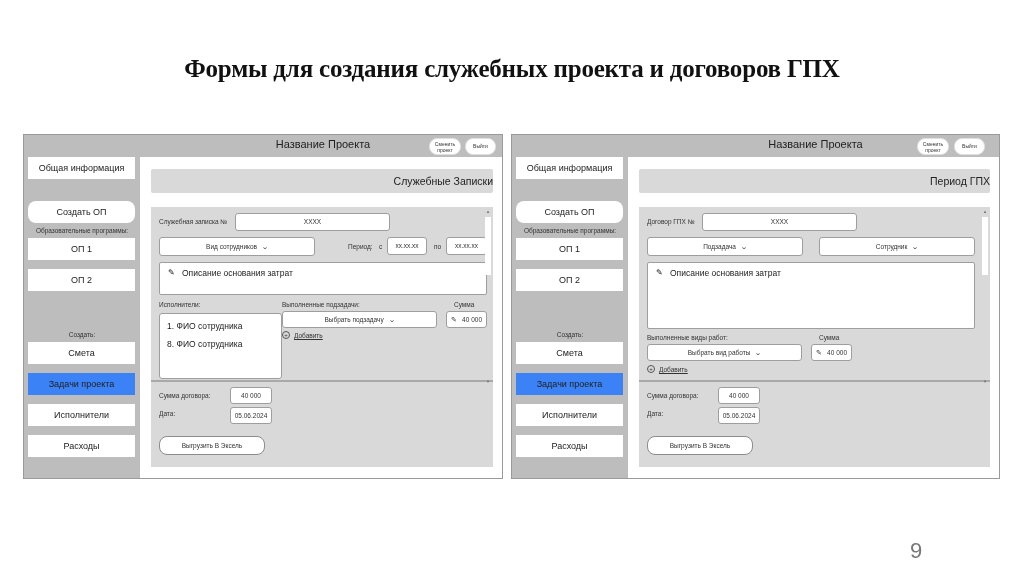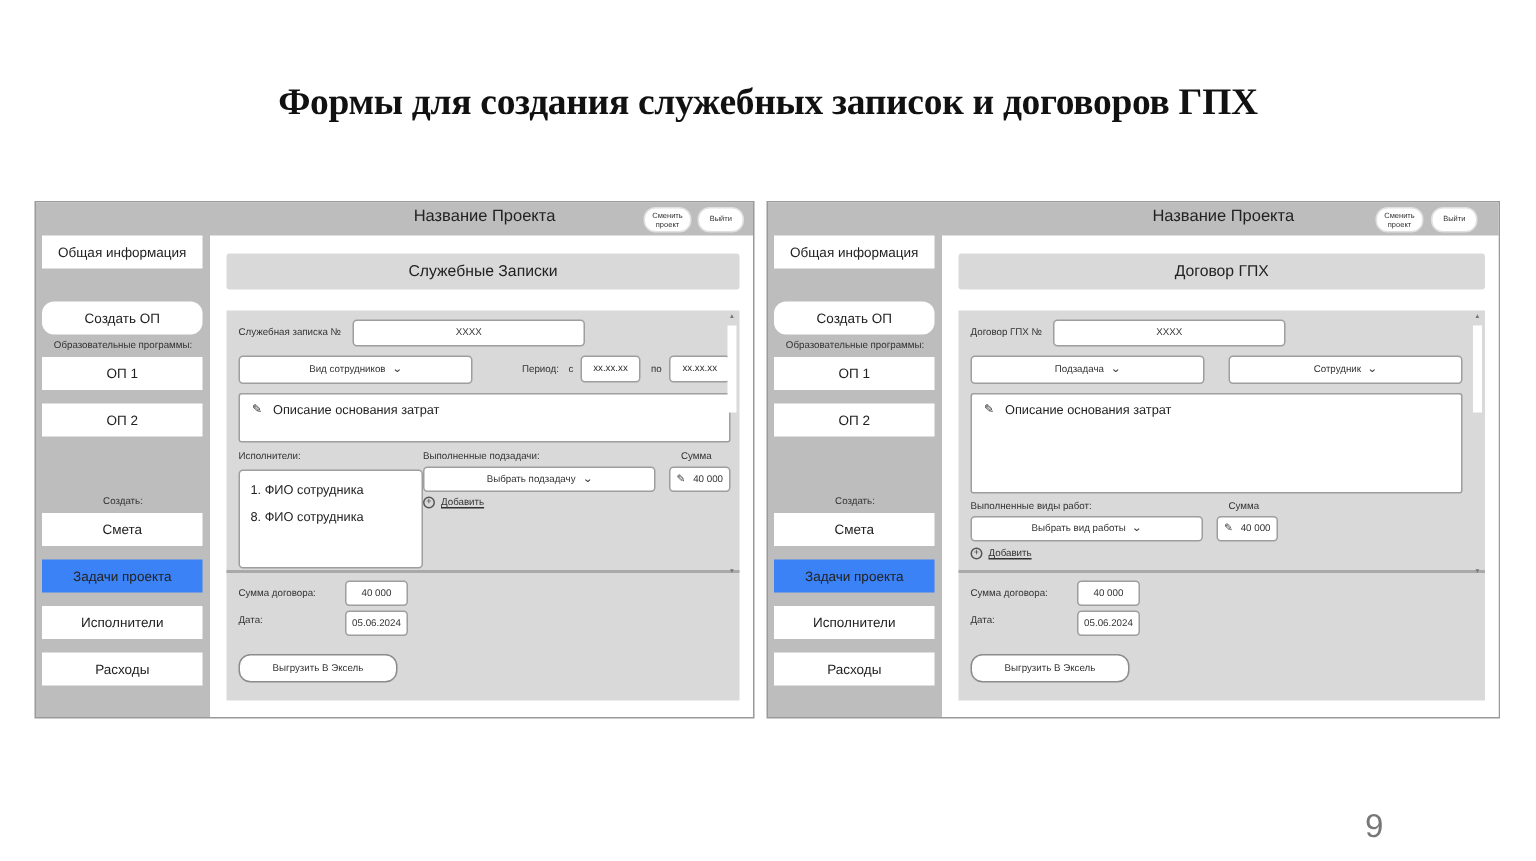--- a/index.html
+++ b/index.html
@@ -53,21 +53,21 @@
     }
     .sb-item.rounded { border-radius: 8px; }
     .sb-item.active { background: #3b82f6; }
     .sb-label {
       position: absolute; left: 0; width: 116px; text-align: center; font-size: 6.5px; color: #333;
     }
 
     .content { position: absolute; left: 116px; top: 22px; right: 0; bottom: 0; background: #fff; }
     .form-header {
       position: absolute; left: 11px; right: 9px; top: 12px; height: 24px; background: #d9d9d9;
-      text-align: center; line-height: 24px; font-size: 10.5px; color: #222; border-radius: 2px;
+      text-align: right; line-height: 24px; font-size: 10.5px; color: #222; border-radius: 2px;
     }
     .form-area {
       position: absolute; left: 11px; right: 9px; top: 50px; height: 260px; background: #d9d9d9;
     }
     .form-scroll { position: absolute; left: 0; top: 0; right: 0; height: 175px; border-bottom: 2px solid #a9a9a9; }
     .scrollbar {
       position: absolute; right: 2px; top: 6px; width: 6px; height: 165px;
     }
     .scrollbar .thumb { position: absolute; left: 0; top: 4px; width: 6px; height: 58px; background: #fff; }
     .scrollbar .arrow-up, .scrollbar .arrow-down { position: absolute; left: 0; width: 6px; font-size: 5px; color: #777; text-align: center; line-height: 5px; }
@@ -108,21 +108,21 @@
     }
     .add-link .txt { text-decoration: underline; vertical-align: middle; }
     .export-btn {
       position: absolute; background: #fff; border: 1px solid #8c8c8c; border-radius: 8px;
       font-size: 6.5px; text-align: center; line-height: 18px; color: #333;
     }
   </style>
 </head>
 <body>
 
-<div class="slide-title">Формы для создания служебных записок и договоров ГПХ</div>
+<div class="slide-title">Формы для создания служебных проекта и договоров ГПХ</div>
 
 <div class="mock left">
   <div class="topbar">
     <div class="proj-title">Название Проекта</div>
     <div class="btn-switch">Сменить проект</div>
     <div class="btn-exit">Выйти</div>
   </div>
   <div class="sidebar">
     <div class="sb-item" style="top:0px;">Общая информация</div>
     <div class="sb-item rounded" style="top:44px;">Создать ОП</div>
@@ -202,21 +202,21 @@
     <div class="sb-label" style="top:70px;">Образовательные программы:</div>
     <div class="sb-item" style="top:81px;">ОП 1</div>
     <div class="sb-item" style="top:112px;">ОП 2</div>
     <div class="sb-label" style="top:174px;">Создать:</div>
     <div class="sb-item" style="top:185px;">Смета</div>
     <div class="sb-item active" style="top:216px;">Задачи проекта</div>
     <div class="sb-item" style="top:247px;">Исполнители</div>
     <div class="sb-item" style="top:278px;">Расходы</div>
   </div>
   <div class="content">
-    <div class="form-header">Договор ГПХ</div>
+    <div class="form-header">Период ГПХ</div>
     <div class="form-area">
       <div class="form-scroll">
         <div class="lbl" style="left:8px; top:11px;">Договор ГПХ №</div>
         <div class="inp" style="left:63px; top:6px; width:155px; height:18px;">XXXX</div>
 
         <div class="dropdown" style="left:8px; top:30px; width:156px; height:19px;">
           <span>Подзадача</span><span class="chev">⌄</span>
         </div>
         <div class="dropdown" style="left:180px; top:30px; width:156px; height:19px;">
           <span>Сотрудник</span><span class="chev">⌄</span>

